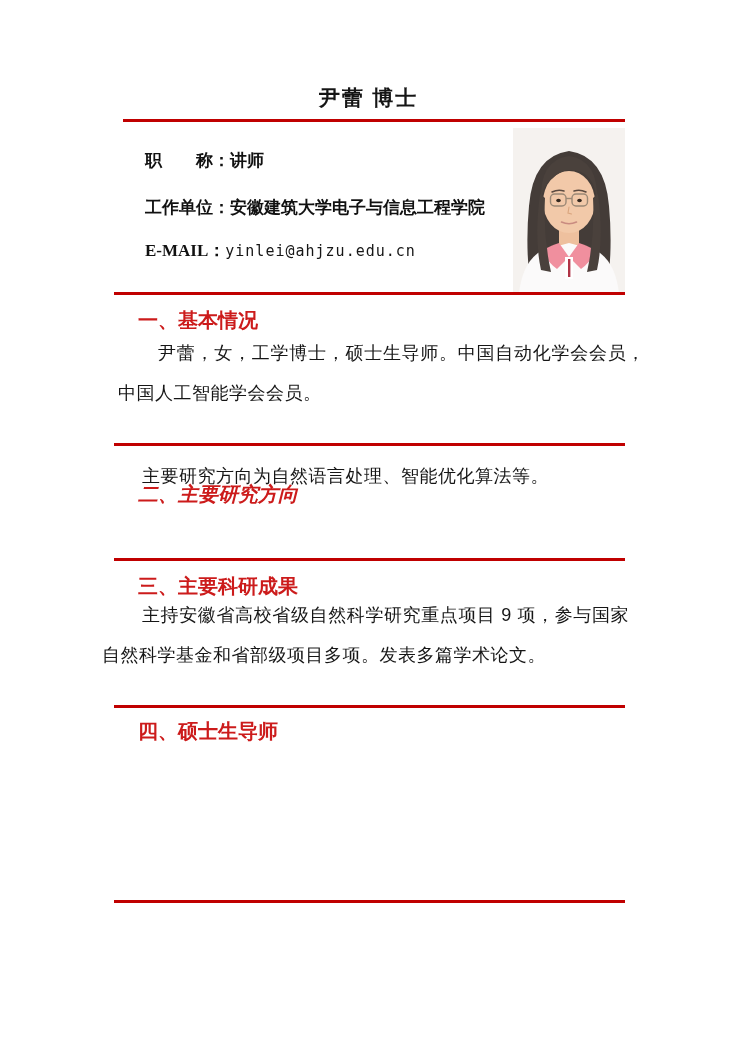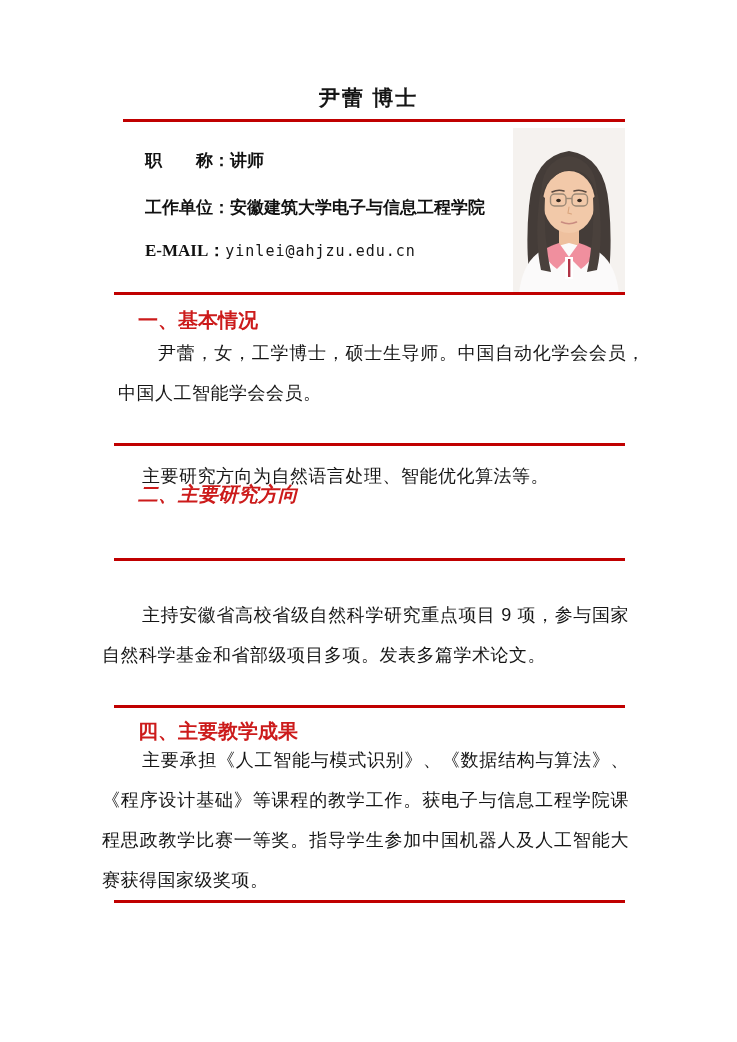--- a/index.html
+++ b/index.html
@@ -167,22 +167,22 @@
   <div class="sec-heading h-1">一、基本情况</div>
   <div class="sec-body b-1">尹蕾，女，工学博士，硕士生导师。中国自动化学会会员，中国人工智能学会会员。</div>
 
   <div class="rule rule-3"></div>
 
   <div class="sec-heading h-2">二、主要研究方向</div>
   <div class="sec-body b-2">主要研究方向为自然语言处理、智能优化算法等。</div>
 
   <div class="rule rule-4"></div>
 
+  <div class="sec-heading h-3">三、主要科研成果</div>
   <div class="sec-body b-3">主持安徽省高校省级自然科学研究重点项目 9 项，参与国家自然科学基金和省部级项目多项。发表多篇学术论文。</div>
 
   <div class="rule rule-5"></div>
 
-  <div class="sec-heading h-4">四、主要教学成果</div>
-  <div class="sec-body b-4">主要承担《人工智能与模式识别》、《数据结构与算法》、《程序设计基础》等课程的教学工作。获电子与信息工程学院课程思政教学比赛一等奖。指导学生参加中国机器人及人工智能大赛获得国家级奖项。</div>
+  <div class="sec-heading h-4">四、硕士生导师</div>
 
   <div class="rule rule-6"></div>
 
 </div>
 
 </body></html>

